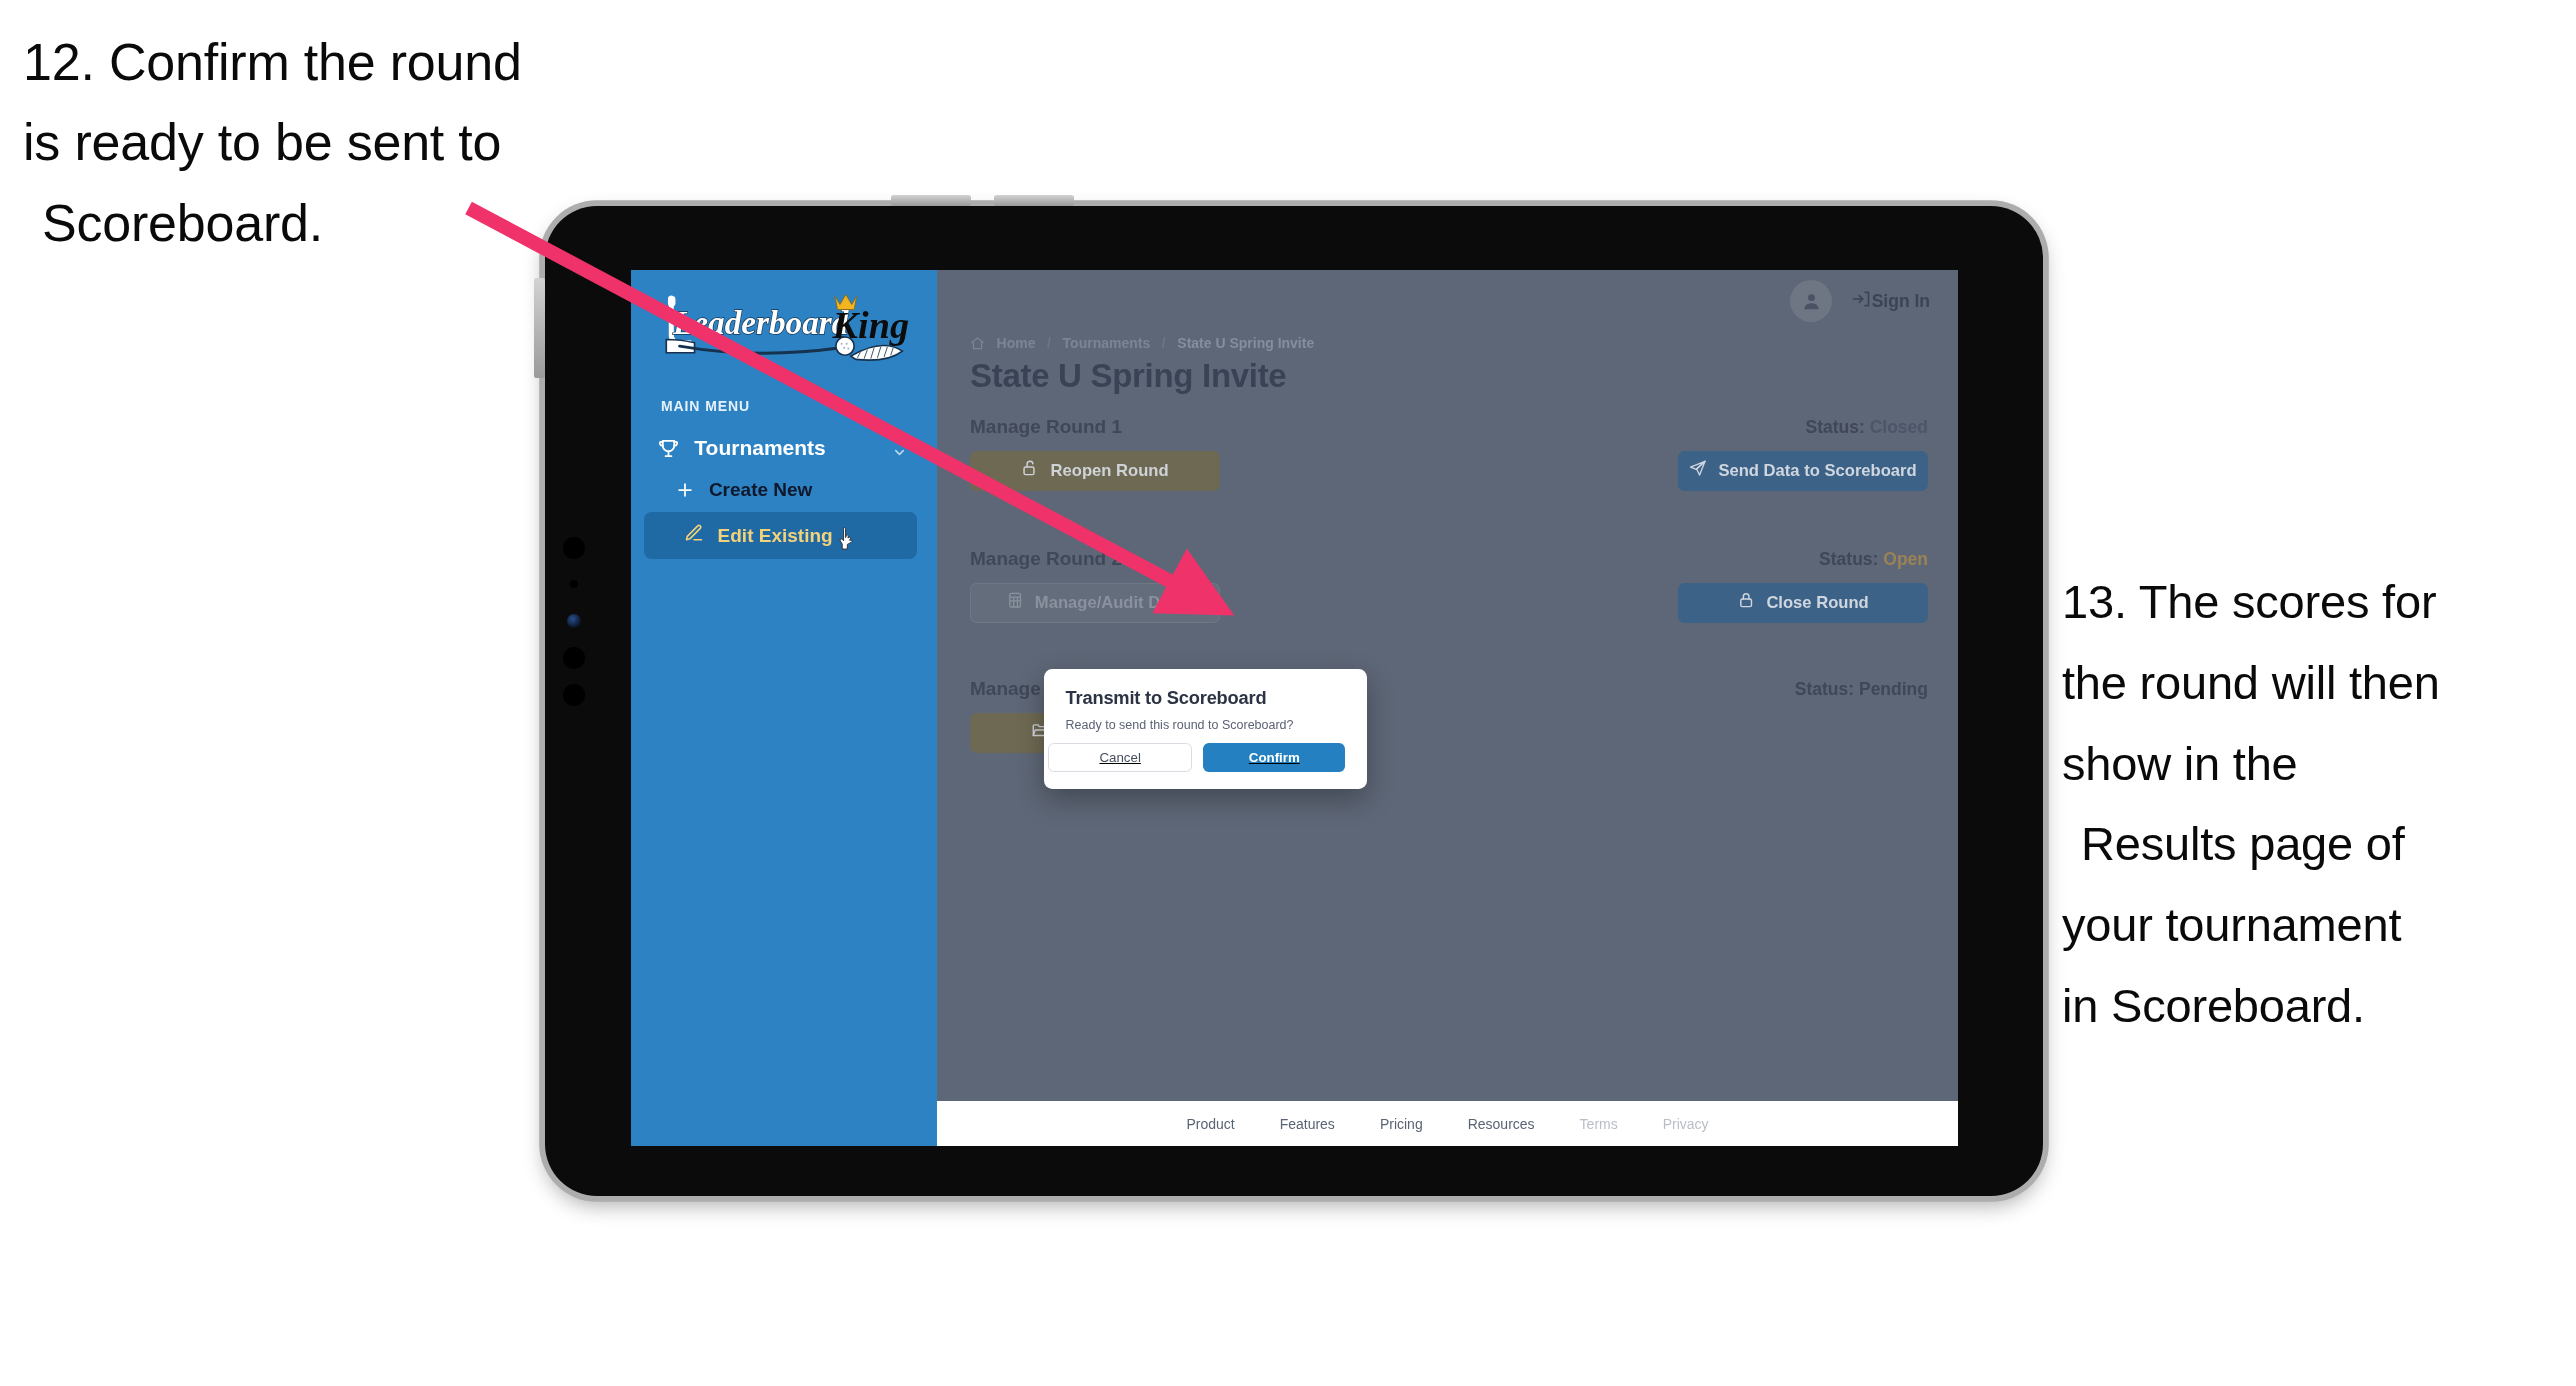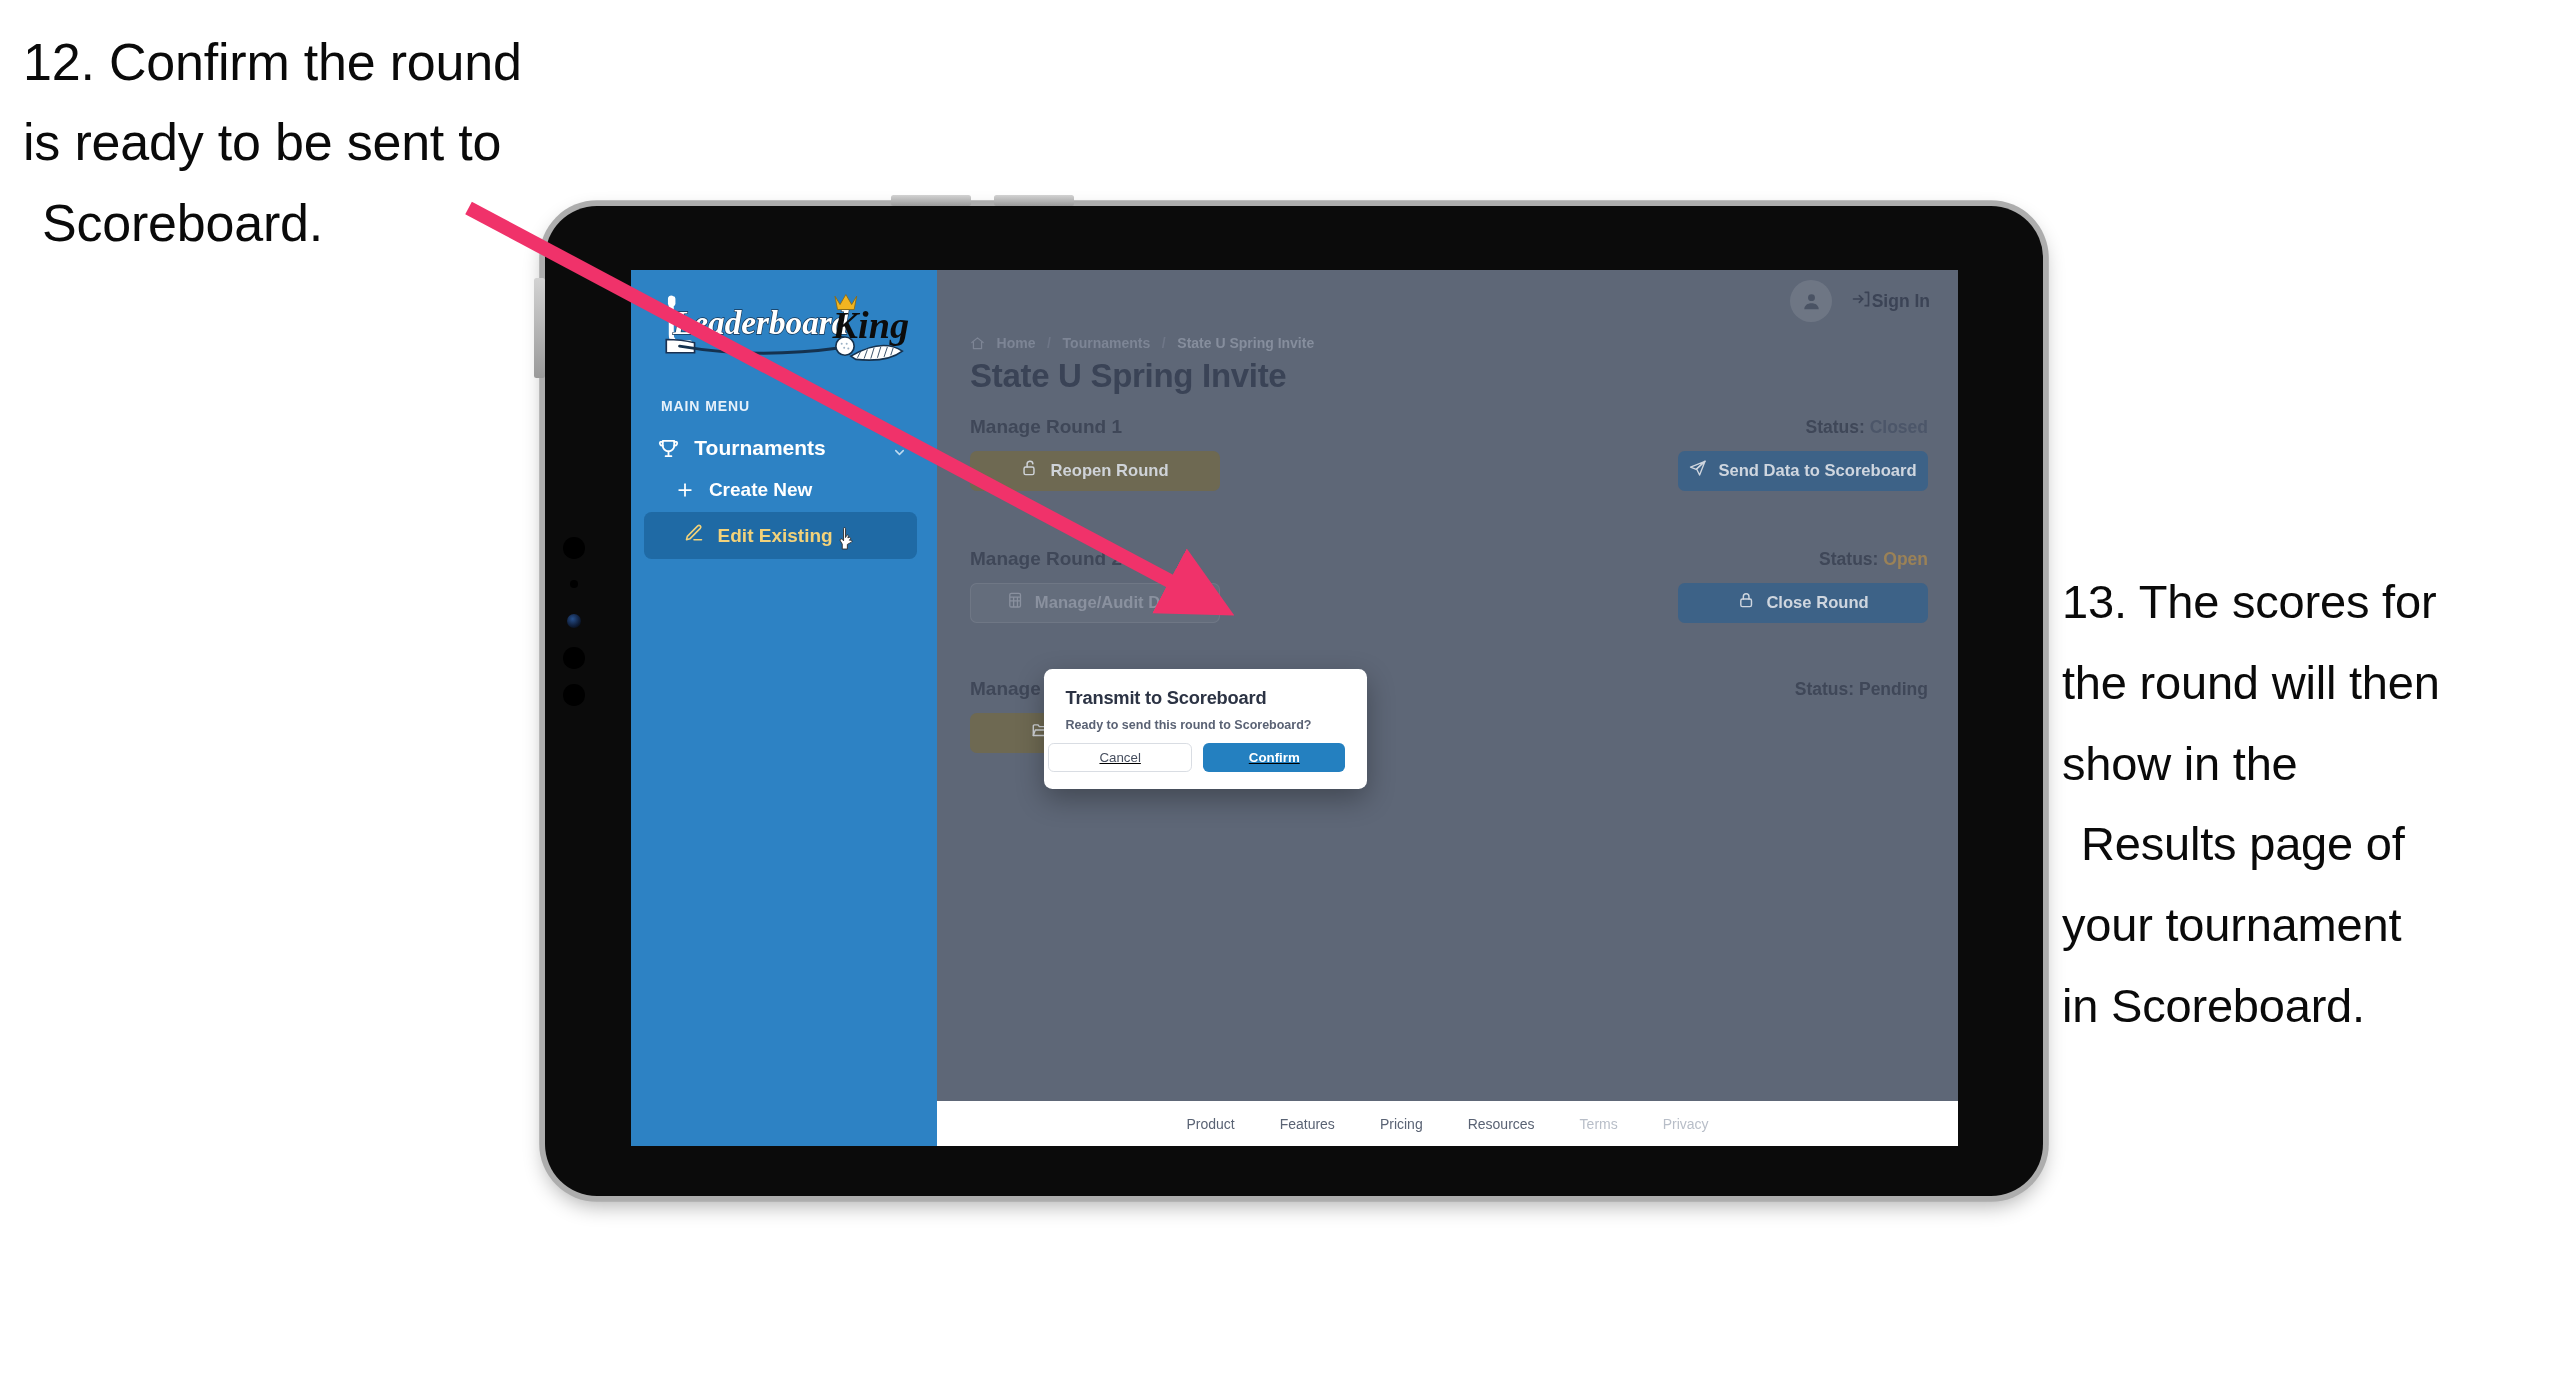--- a/index.html
+++ b/index.html
@@ -77,21 +77,21 @@
     position: relative;
   }
   .nav-row .nav-ic { width: 25px; height: 25px; display:flex; align-items:center; justify-content:center; flex:0 0 auto; }
   .nav-row .nav-ic svg { width: 23px; height: 23px; }
   .nav-chevron { position: absolute; right: 6.7px; top: 5.8px; width: 15px; height: 15px; opacity: .9; }
   .nav-chevron svg { width: 15px; height: 15px; }
 
   .sub-row {
     display: flex; align-items: center; gap: 13.3px;
     margin: 18.3px 0 0 43px; width: 250px;
-    font-size: 19px; font-weight: 700; color: #ffffff;
+    font-size: 19px; font-weight: 700; color: #0f172a;
   }
   .sub-row .nav-ic { width: 21.6px; height: 21.6px; display:flex; align-items:center; justify-content:center; flex:0 0 auto; }
   .sub-row .nav-ic svg { width: 20px; height: 20px; }
 
   #edit-existing {
     position: relative;
     margin: 11.6px 0 0 13.3px;
     width: 273px; height: 47px;
     border-radius: 7.5px;
     background: #1f6aa5;
@@ -171,21 +171,21 @@
   
   #modal-wrap { position: absolute; left: 0; top: 0; right: 0; bottom: 0; margin-left: 16px; }
   #modal {
     position: absolute; left: 397px; top: 399px;
     width: 323px; height: 120px;
     background: #fff; border-radius: 8.3px;
     box-shadow: 0 10px 28px rgba(0,0,0,.30);
     padding: 18.3px 21.6px;
   }
   #modal-title { font-size: 18.3px; font-weight: 700; color: #2c3344; letter-spacing: -0.2px; }
-  #modal-msg { margin-top: 9.2px; font-size: 12.5px; color: #5a6274; font-weight: bold; }
+  #modal-msg { margin-top: 9.2px; font-size: 12.5px; color: #5a6274; }
   #modal-actions { position:absolute; left: 4px; right: 21.6px; bottom: 16.6px; display: flex; gap: 10.8px; text-decoration: underline; }
   #btn-cancel {
     flex: 1; height: 29px; border-radius: 5.8px;
     background: #fff; border: 0.8px solid #d9dde3; color: #464e5e;
     font-size: 13.3px; font-weight: 500;
     display: flex; align-items: center; justify-content: center;
   }
   #btn-confirm {
     flex: 1; height: 29px; border-radius: 5.8px;
     background: #2480c0; border: none; color: #fff;

